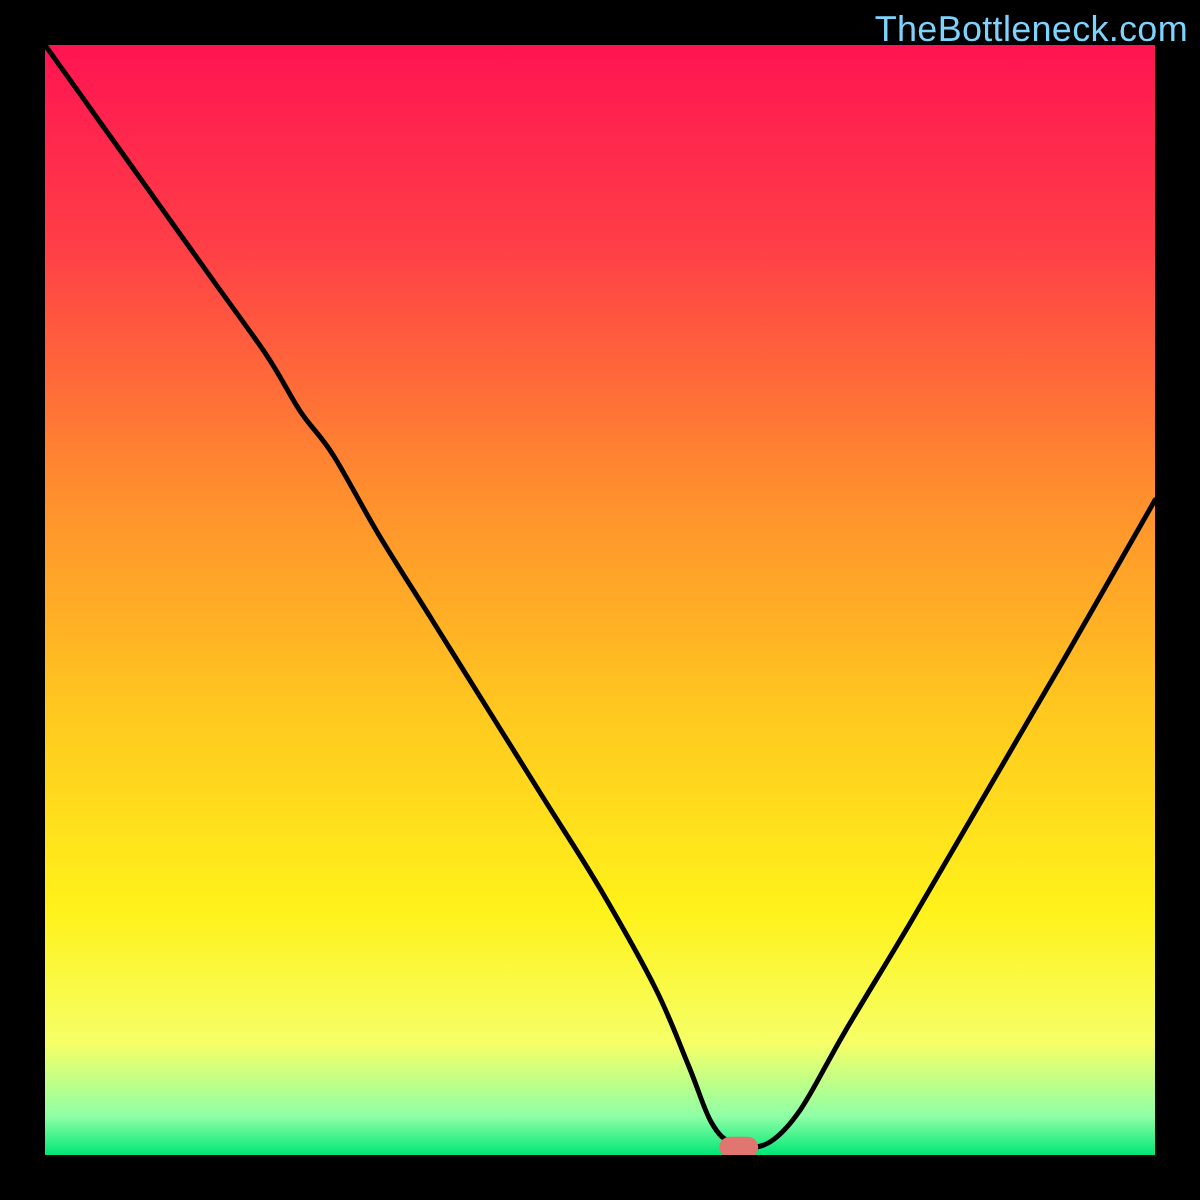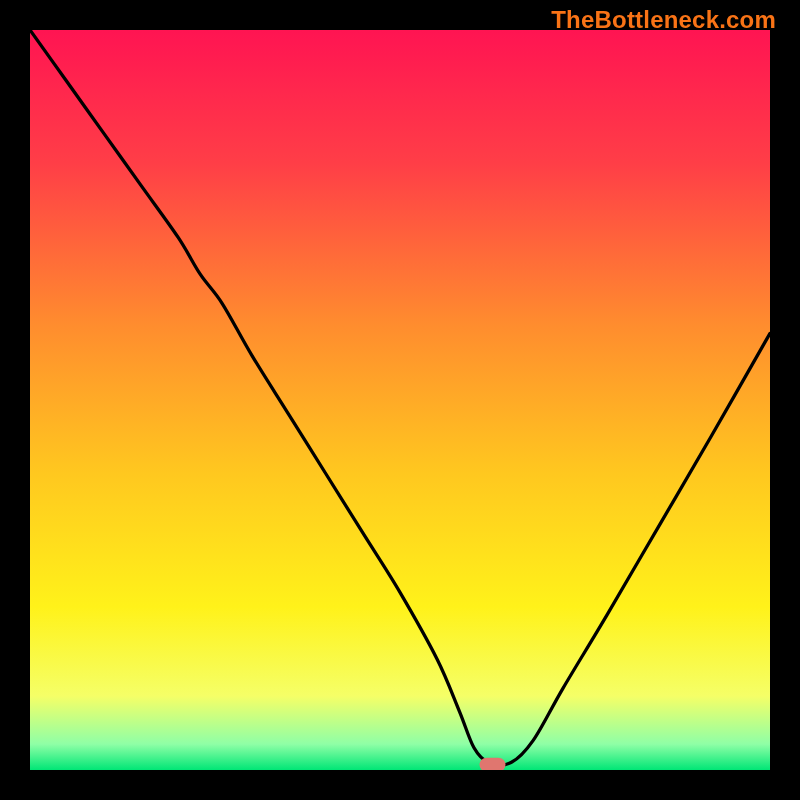--- a/index.html
+++ b/index.html
@@ -12,24 +12,24 @@
   }
   .frame {
     position: relative;
     width: 800px;
     height: 800px;
     background: #000;
   }
   .watermark {
     position: absolute;
     top: 6px;
-    right: 24px;
-    color: #f97316;
+    right: 8px;
+    color: #7dd3fc;
     font-size: 24px;
-    font-weight: 700;
+    font-weight: 400;
     letter-spacing: 0.2px;
   }
   .plot-area {
     position: absolute;
     left: 30px;
     top: 30px;
     width: 740px;
     height: 740px;
     overflow: hidden;
   }

